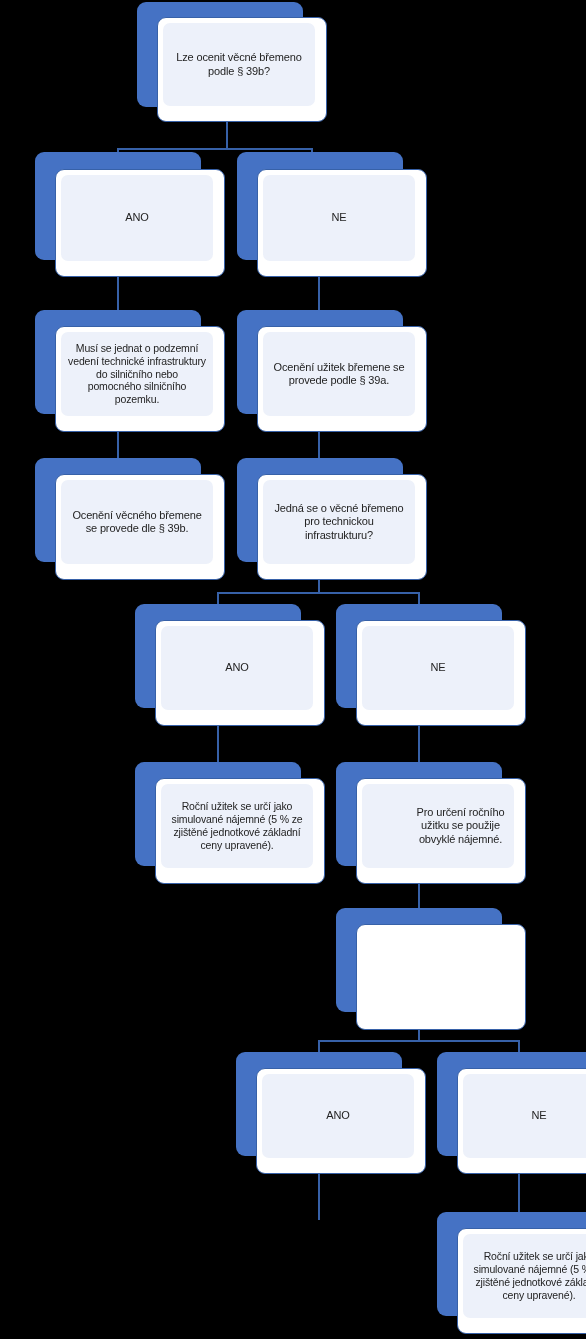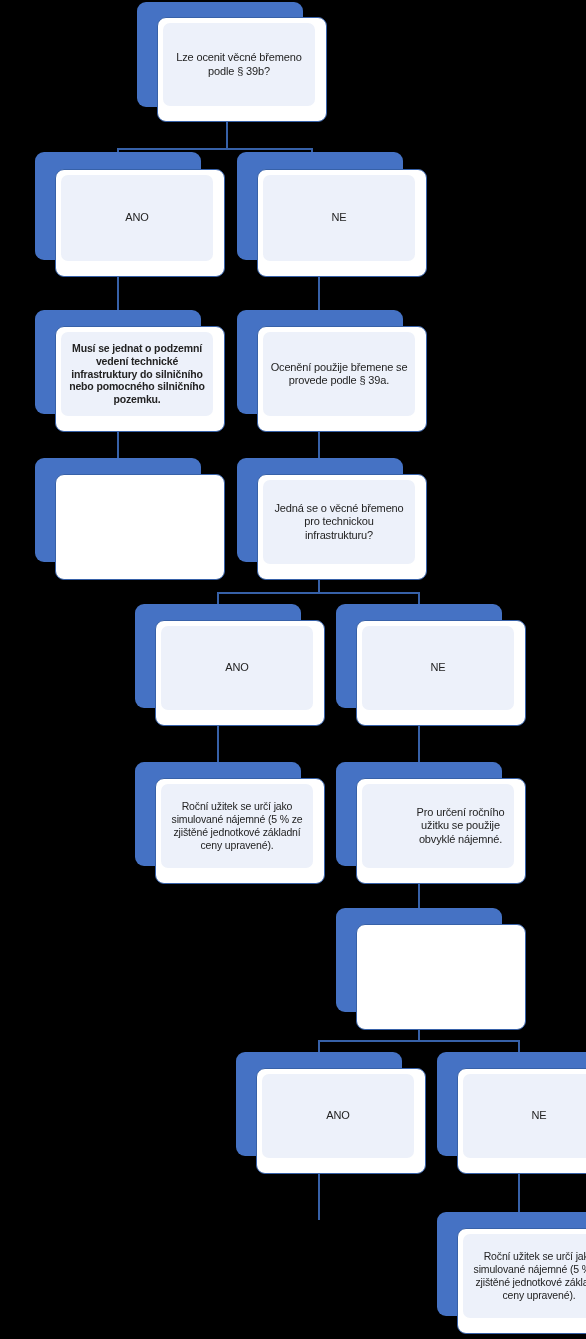--- a/index.html
+++ b/index.html
@@ -129,39 +129,42 @@
   </div>
 
   <div class="node" style="left:203px; top:152px; width:190px; height:125px;">
     <div class="plate" style="left:0px;  top:0px;  width:166px; height:108px;"></div>
     <div class="card" style="left:20px; top:17px; width:170px; height:108px;"></div>
     <div class="panel" style="left:26px; top:23px; width:152px; height:86px;">
       <span class="label fs-yesno">NE</span>
     </div>
   </div>
 
-  <div class="node" style="left:1px; top:310px; width:190px; height:92px;font-weight:bold;">
+  <div class="node" style="left:1px; top:310px; width:190px; height:92px;">
     <div class="plate" style="left:0px;  top:0px;  width:166px; height:104px;"></div>
     <div class="card" style="left:20px; top:16px; width:170px; height:106px;"></div>
     <div class="panel" style="left:26px; top:22px; width:152px; height:84px;">
       <span class="label fs-small">Musí se jednat o podzemní vedení technické infrastruktury do silničního nebo pomocného silničního pozemku.</span>
     </div>
   </div>
 
   <div class="node" style="left:203px; top:310px; width:190px; height:122px;">
     <div class="plate" style="left:0px;  top:0px;  width:166px; height:104px;"></div>
     <div class="card" style="left:20px; top:16px; width:170px; height:106px;"></div>
     <div class="panel" style="left:26px; top:22px; width:152px; height:84px;">
-      <span class="label fs-med">Ocenění použije břemene se provede podle § 39a.</span>
+      <span class="label fs-med">Ocenění užitek břemene se provede podle § 39a.</span>
     </div>
   </div>
 
   <div class="node" style="left:1px; top:458px; width:190px; height:122px;">
     <div class="plate" style="left:0px;  top:0px;  width:166px; height:104px;"></div>
     <div class="card" style="left:20px; top:16px; width:170px; height:106px;"></div>
+    <div class="panel" style="left:26px; top:22px; width:152px; height:84px;">
+      <span class="label fs-med">Ocenění věcného břemene se provede dle § 39b.</span>
+    </div>
   </div>
 
   <div class="node" style="left:203px; top:458px; width:190px; height:122px;">
     <div class="plate" style="left:0px;  top:0px;  width:166px; height:104px;"></div>
     <div class="card" style="left:20px; top:16px; width:170px; height:106px;"></div>
     <div class="panel" style="left:26px; top:22px; width:152px; height:84px;">
       <span class="label fs-med">Jedná se o věcné břemeno pro technickou infrastrukturu?</span>
     </div>
   </div>
 

